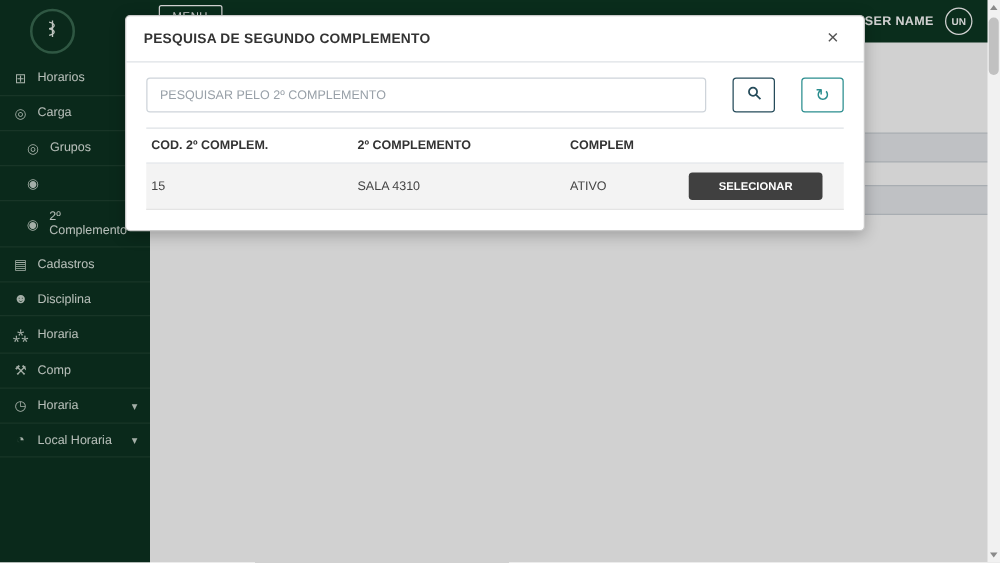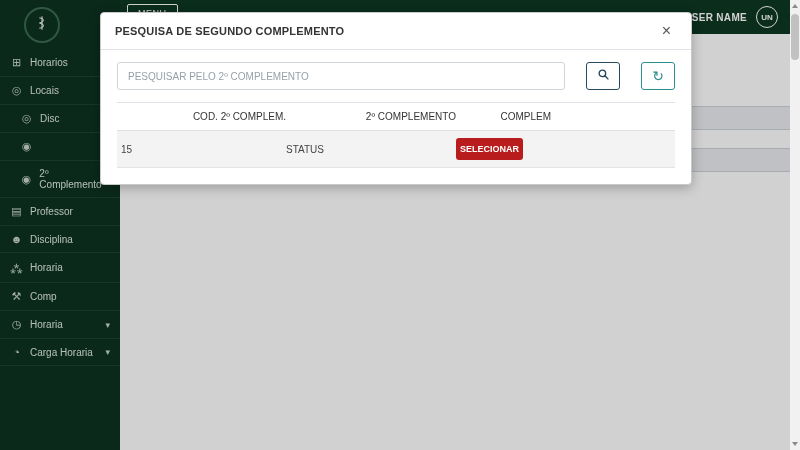--- a/index.html
+++ b/index.html
@@ -66,25 +66,25 @@
   .search-row { display:flex; gap:21px; margin-bottom:12px; }
   .search-input { flex:1; height:28px; border:1px solid #ced4da; border-radius:3px;
     padding:0 10px; font-size:10px; color:#555; }
   .search-input::placeholder { color:#98a0a8; }
   .btn-modal-search { width:34px; height:28px; background:#fff; border:1px solid #254b5a;
     border-radius:3px; display:flex; align-items:center; justify-content:center; cursor:pointer; }
   .btn-modal-refresh { width:34px; height:28px; background:#fff; border:1px solid #2a8d8e;
     border-radius:3px; color:#2a8d8e; font-size:14px; line-height:1; cursor:pointer; }
   .tbl-head { display:grid; grid-template-columns:165px 170px 95px 1fr; padding:8px 4px;
     border-top:1px solid #dee2e6; border-bottom:1px solid #dee2e6;
-    font-size:10px; font-weight:normal; color:#333;text-align:right; }
+    font-size:10px; font-weight:bold; color:#333; }
   .tbl-row { display:grid; grid-template-columns:165px 170px 95px 1fr; align-items:center;
     background:#f3f3f3; padding:7px 4px; font-size:10px; color:#444; border-bottom:1px solid #e4e4e4; }
-  .btn-select { background:#b91c1c; border:none; color:#fff; font-size:9px; font-weight:bold;
-    padding:6px 4px; border-radius:3px; cursor:pointer; justify-self:start; }
+  .btn-select { background:#404040; border:none; color:#fff; font-size:9px; font-weight:bold;
+    padding:6px 24px; border-radius:3px; cursor:pointer; justify-self:start; }
 
   
   .scrollbar { position:absolute; right:0; top:0; width:10px; height:450px; background:#f1f1f1; z-index:60; }
   .sb-arrow { position:absolute; left:0; width:10px; height:12px; display:flex; align-items:center; justify-content:center; cursor:pointer; }
   .sb-up { top:0; } .sb-down { bottom:0; }
   .tri-up { width:0; height:0; border-left:3px solid transparent; border-right:3px solid transparent; border-bottom:4px solid #8a8a8a; }
   .tri-down { width:0; height:0; border-left:3px solid transparent; border-right:3px solid transparent; border-top:4px solid #8a8a8a; }
   .sb-thumb { position:absolute; left:1px; top:14px; width:8px; height:46px; background:#c1c1c1; border-radius:4px; cursor:pointer; }
 </style>
 </head>
@@ -109,57 +109,57 @@
         </svg>
       </span>
     </div>
     <nav class="side-nav">
       <div class="side-item">
         <span class="side-icon">⊞</span>
         <span>Horarios</span>
       </div>
       <div class="side-item">
         <span class="side-icon">◎</span>
-        <span>Locais</span>
+        <span>Carga</span>
       </div>
       <div class="side-item sub">
         <span class="side-icon">◎</span>
-        <span>Disc</span>
+        <span>Grupos</span>
       </div>
       <div class="side-item sub">
         <span class="side-icon">◉</span>
       </div>
       <div class="side-item sub">
         <span class="side-icon">◉</span>
         <span>2º Complemento</span>
       </div>
       <div class="side-item">
         <span class="side-icon">▤</span>
-        <span>Professor</span>
+        <span>Cadastros</span>
       </div>
       <div class="side-item">
         <span class="side-icon">☻</span>
         <span>Disciplina</span>
       </div>
       <div class="side-item">
         <span class="side-icon">⁂</span>
         <span>Horaria</span>
       </div>
       <div class="side-item">
         <span class="side-icon">⚒</span>
         <span>Comp</span>
       </div>
       <div class="side-item">
         <span class="side-icon">◷</span>
         <span>Horaria</span>
         <span class="caret">▾</span>
       </div>
       <div class="side-item">
         <span class="side-icon">◔</span>
-        <span>Carga Horaria</span>
+        <span>Local Horaria</span>
         <span class="caret">▾</span>
       </div>
     </nav>
   </aside>
 
   <div class="main">
     <div class="bg-input" style="top:72px;"></div>
     <div class="bg-input" style="top:114px;"></div>
   </div>
 
@@ -272,21 +272,22 @@
         <button class="btn-modal-refresh">↻</button>
       </div>
       <div class="tbl-head">
         <span>COD. 2º COMPLEM.</span>
         <span>2º COMPLEMENTO</span>
         <span>COMPLEM</span>
         <span></span>
       </div>
       <div class="tbl-row">
         <span>15</span>
-        <span>STATUS</span>
+        <span>SALA 4310</span>
+        <span>ATIVO</span>
         <button class="btn-select">SELECIONAR</button>
       </div>
     </div>
   </div>
 
   <div class="scrollbar">
     <div class="sb-arrow sb-up">
         <div class="tri-up"></div>
       </div>
     <div class="sb-thumb"></div>

